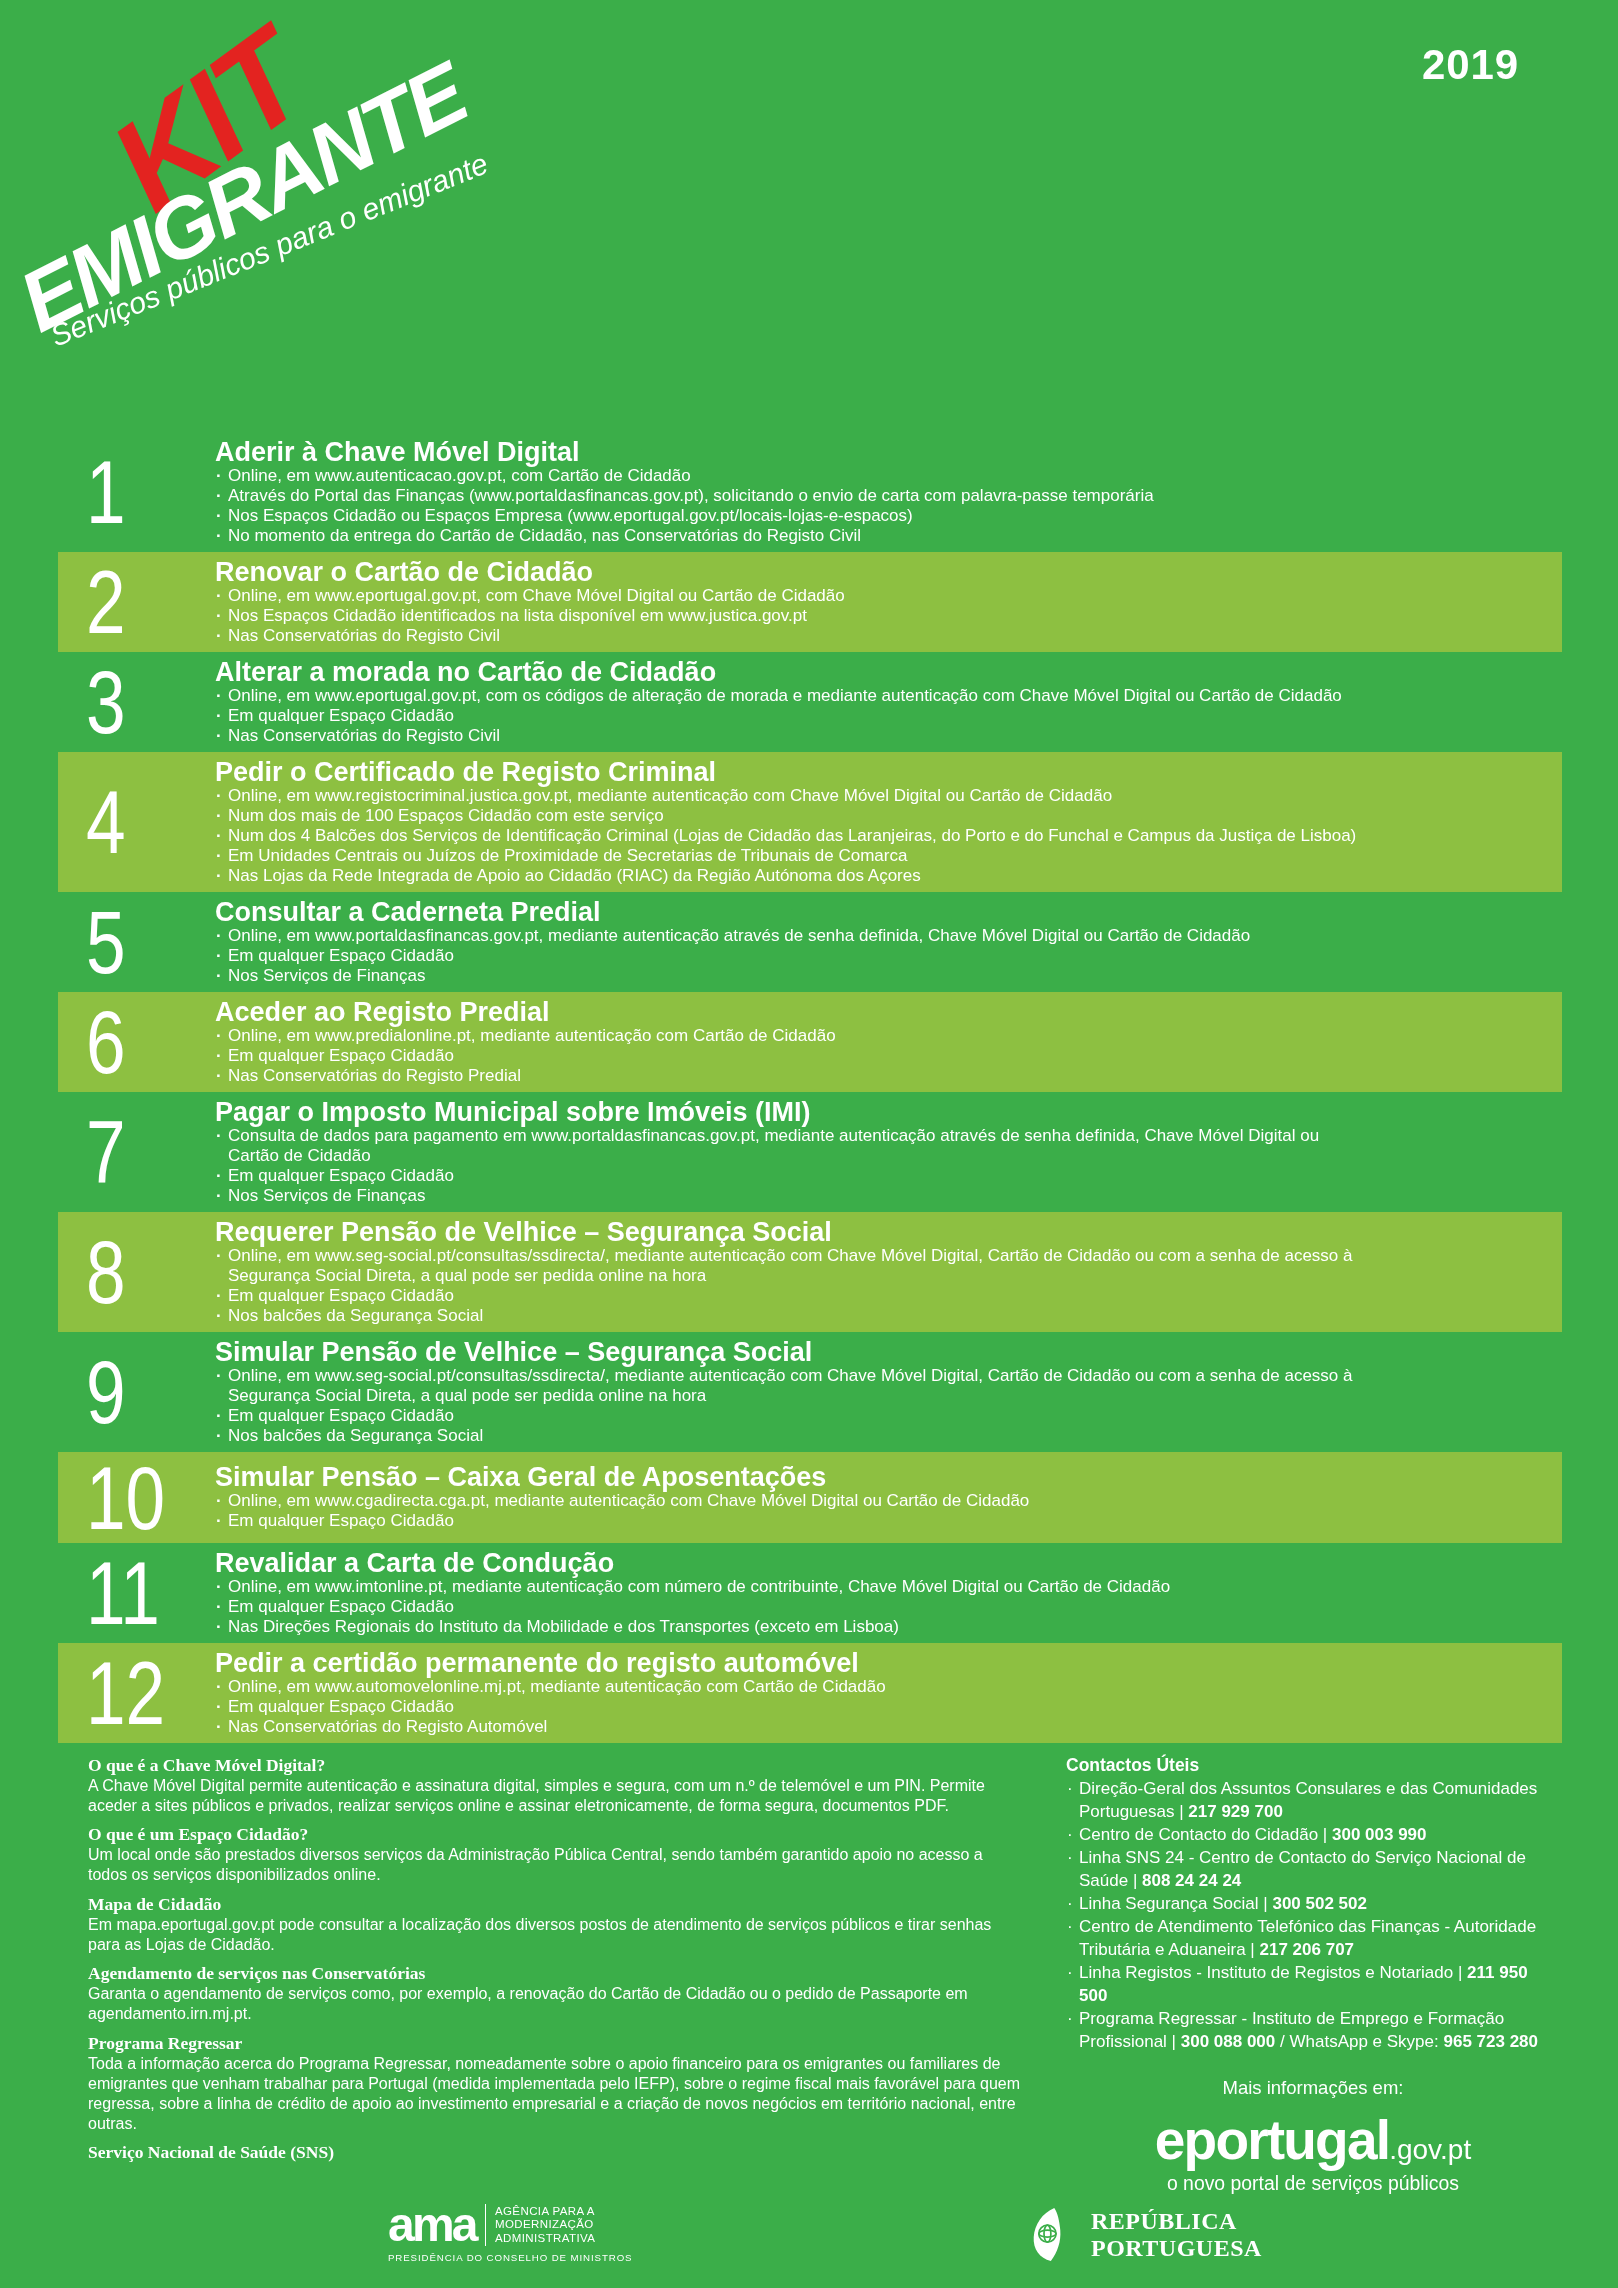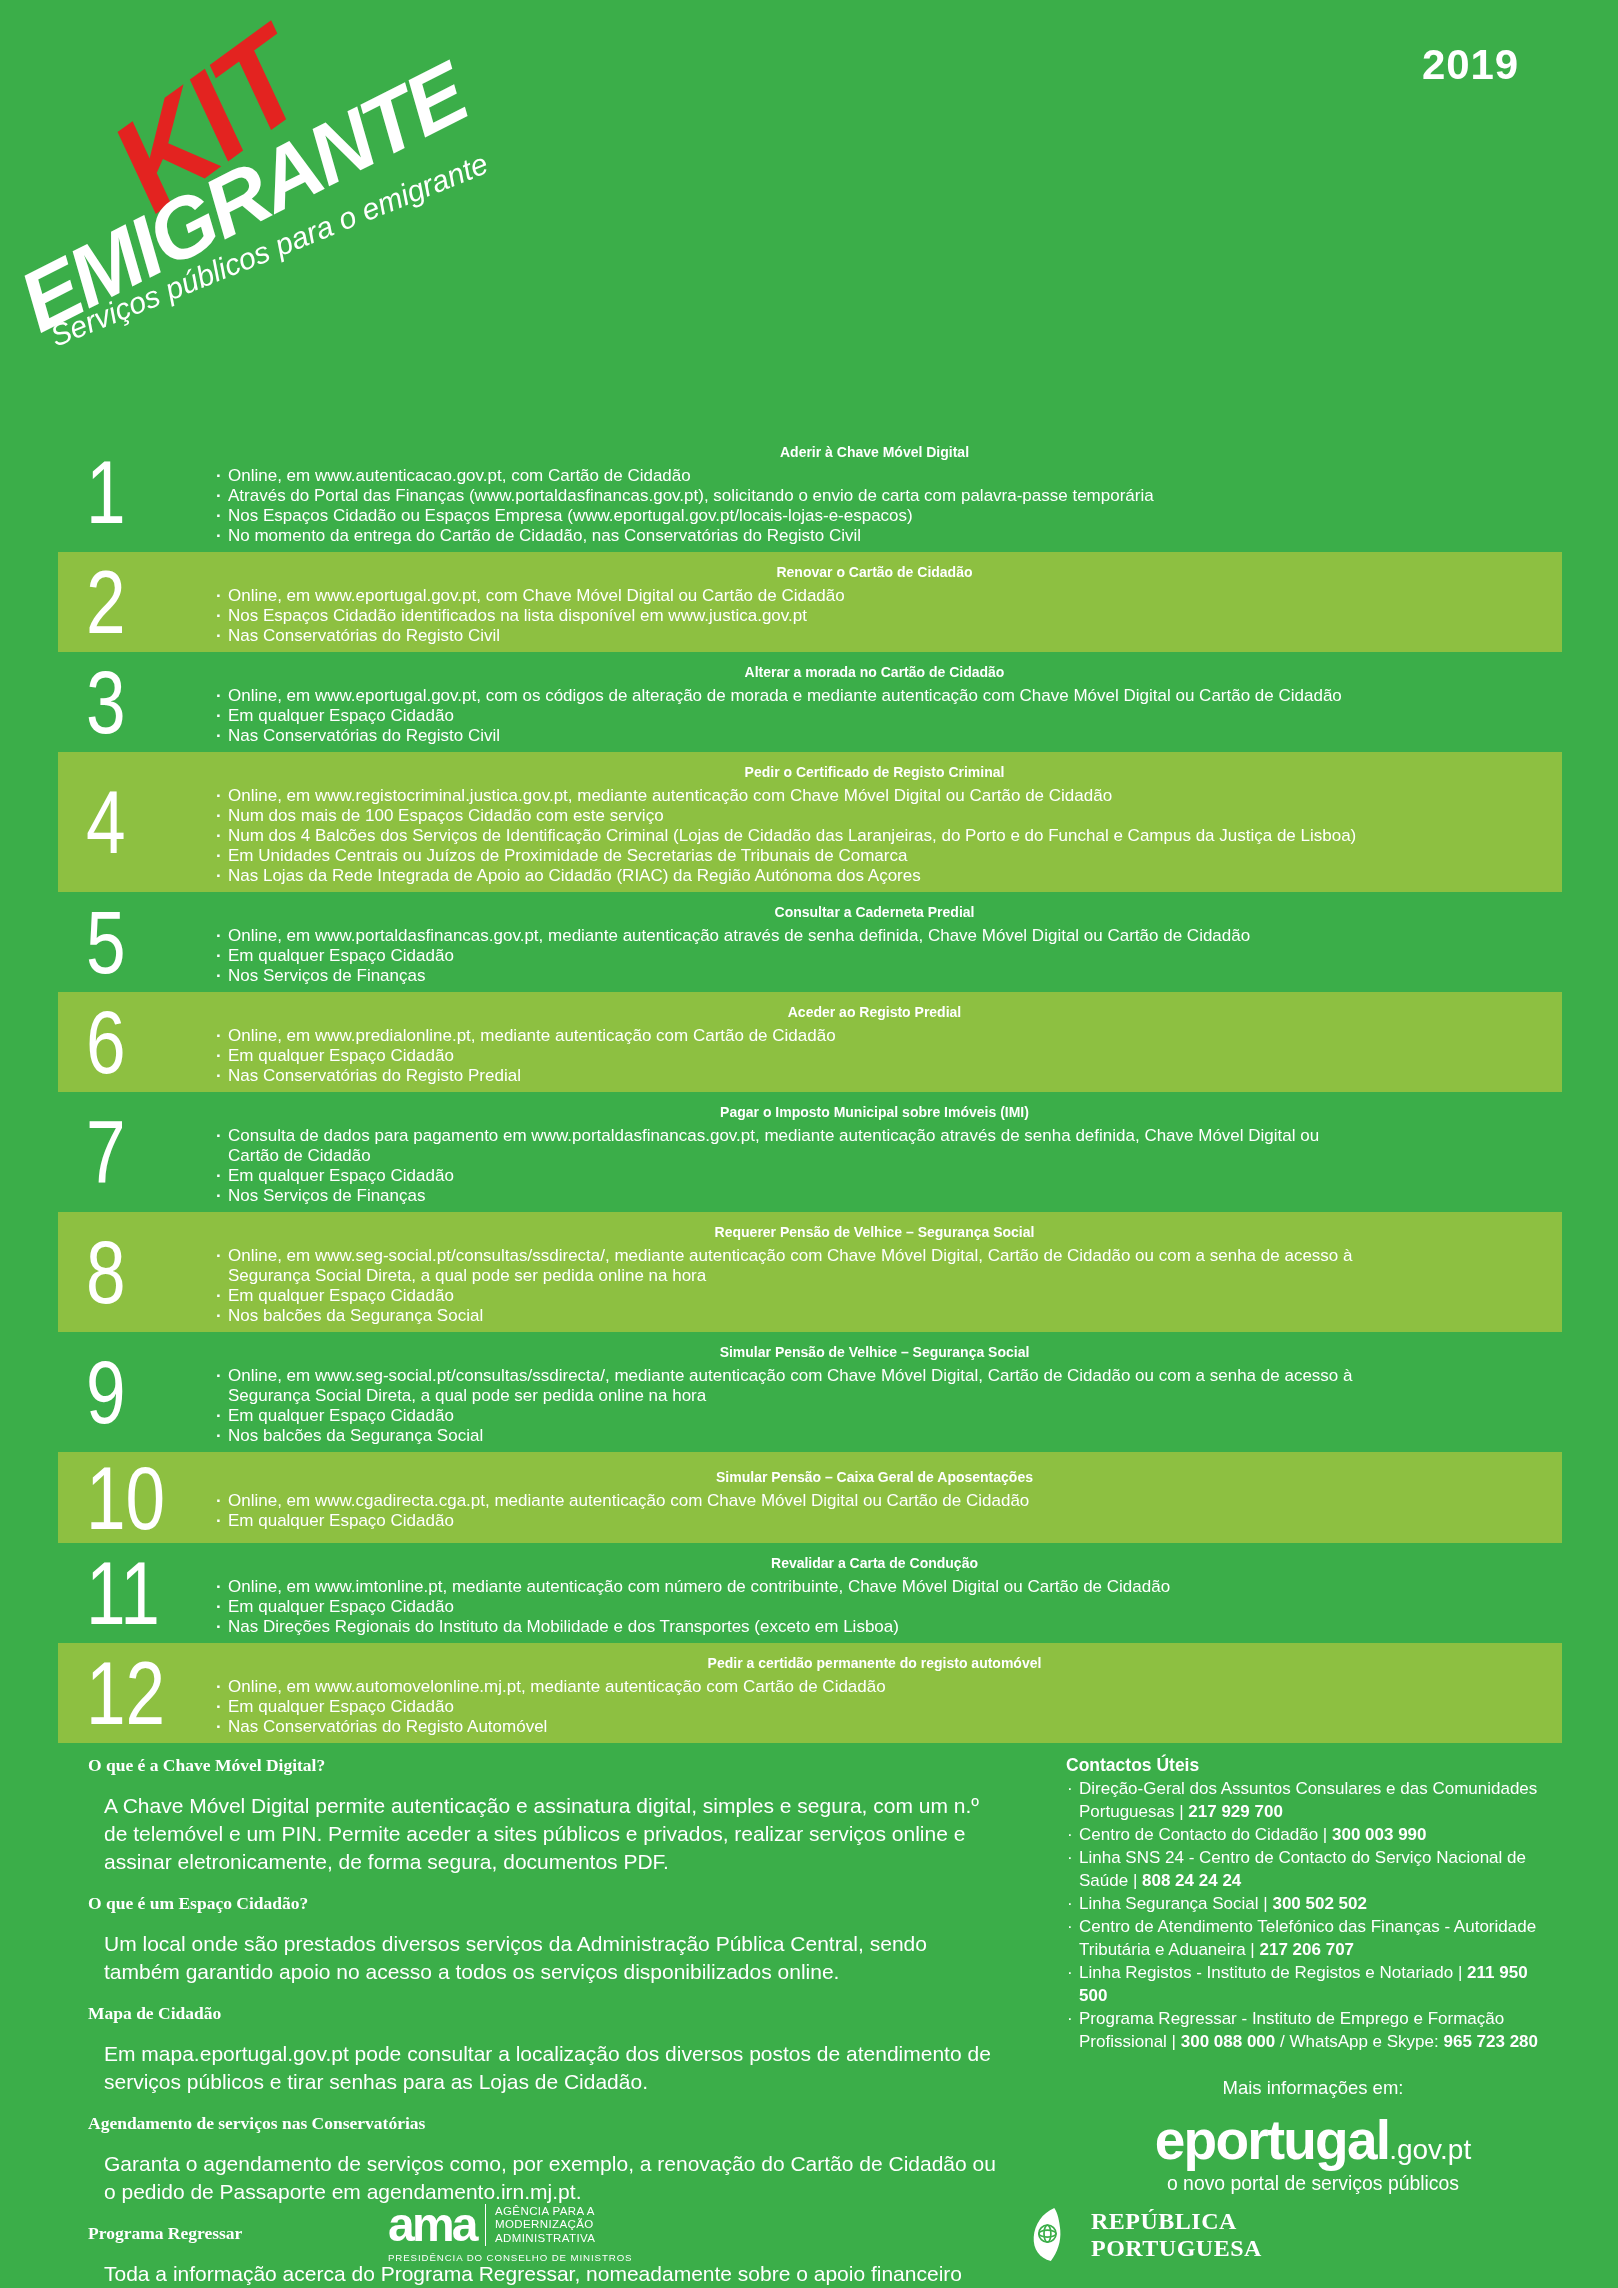--- a/index.html
+++ b/index.html
@@ -14,31 +14,31 @@
        transform:rotate(-27deg);letter-spacing:-2.8px;}
   .subtitle{position:absolute;left:35px;top:233px;font-size:30px;font-style:italic;transform:rotate(-22deg);white-space:nowrap;}
 
   
   .sections{position:absolute;top:432px;left:0;right:0;}
   .section{display:flex;align-items:center;margin:0 57px 0 58px;padding:6.5px 28px;}
   .section.band{background:#8DC041;}
   .num{width:129px;min-width:129px;font-size:89px;line-height:.88;font-weight:400;
        transform:scaleX(0.8);transform-origin:left center;}
   .content{flex:1;min-width:0;}
-  .s-title{font-size:14px;line-height:27px;font-weight:bold;margin:0;text-align:center;}
+  .s-title{font-size:27px;line-height:27px;font-weight:bold;margin:0;}
   .bullets{margin:0;padding:0;list-style:none;font-size:17px;line-height:20px;}
   .bullets li{position:relative;padding-left:13px;white-space:pre-line;}
   .bullets li::before{content:"\00B7";position:absolute;left:0.9px;font-weight:bold;}
 
   
   .footer{position:absolute;top:1754px;left:88px;right:59px;display:flex;gap:44px;align-items:flex-start;}
   .faq-col{width:934px;}
   .faq-col h4{font-size:17.5px;line-height:22px;font-weight:bold;margin:7.4px 0 0 0;font-family:Liberation Serif, serif;}
   .faq-col h4:first-child{margin-top:0;}
-  .faq-col p{font-size:21px;line-height:28px;margin:16px;}
+  .faq-col p{font-size:16px;line-height:20px;margin:0;}
   .contacts-col{flex:1;min-width:0;}
   .c-head{font-size:17.5px;font-weight:bold;line-height:23px;}
   .c-list{margin:0;padding:0;list-style:none;font-size:17px;line-height:23px;}
   .c-list li{position:relative;padding-left:13px;}
   .c-list li::before{content:"\00B7";position:absolute;left:0.9px;}
   .c-list .bold{font-weight:bold;}
   .more-info{margin-top:24px;text-align:center;font-weight:normal;font-size:18.5px;}
   .eportugal{text-align:center;margin-top:9.2px;}
   .ep-name{font-size:55px;font-weight:bold;letter-spacing:-1.8px;}
   .ep-domain{font-size:28px;font-weight:normal;}

